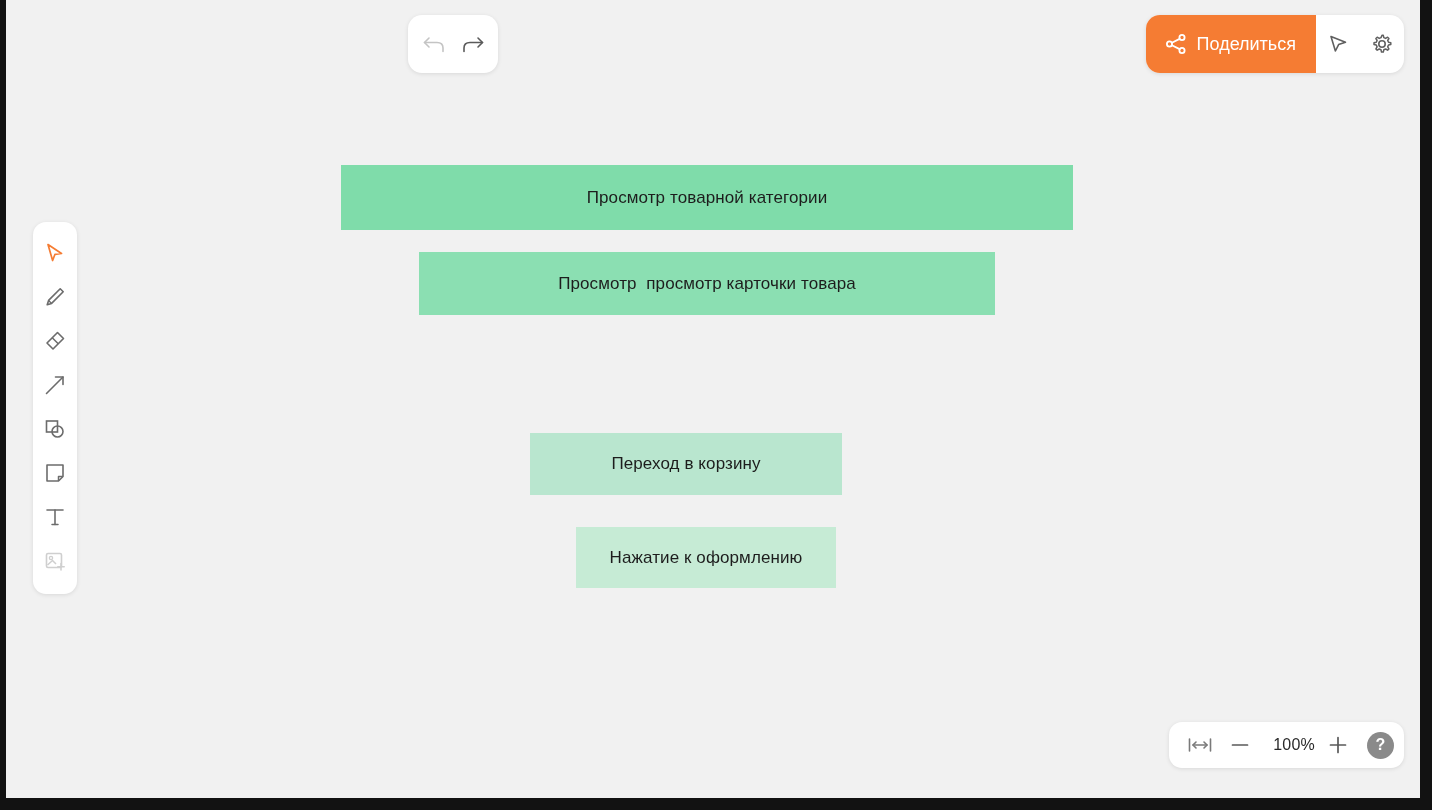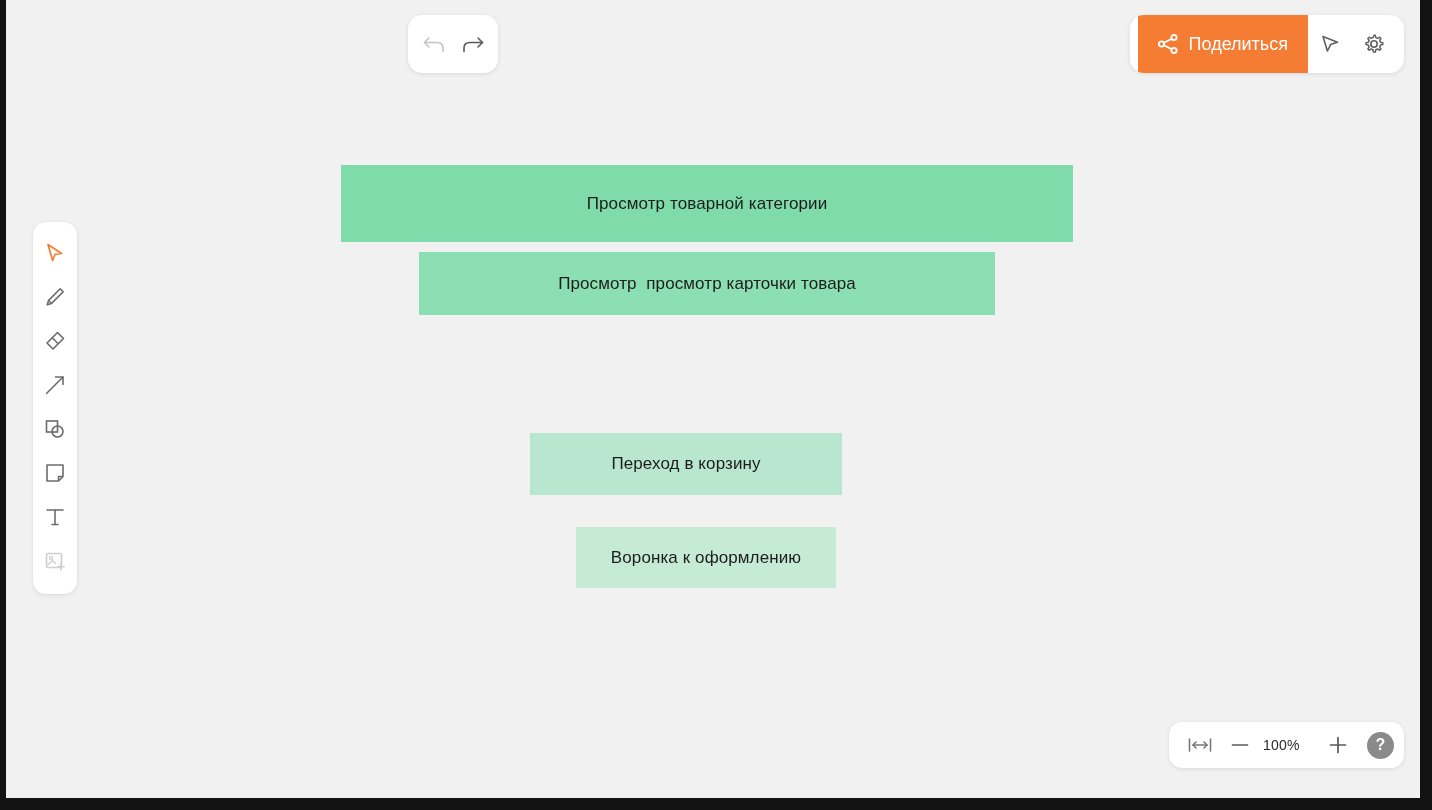--- a/index.html
+++ b/index.html
@@ -69,21 +69,21 @@
 
   #history-panel {
     left: 402px; top: 15px; height: 58px;
     width: 90px;
     justify-content: space-around;
     padding: 0 6px;
   }
 
   #actions-panel {
     right: 16px; top: 15px; height: 58px;
-    padding: 8px; overflow: hidden; border-radius: 14px;
+    padding: 0; overflow: hidden; border-radius: 14px;
   }
   #share-button {
     background: #f57c33;
     height: 58px;
     display: flex; align-items: center; gap: 9px;
     padding: 0 20px 0 18px;
     cursor: pointer;
   }
   #share-label { color: #ffffff; font-size: 18px; }
   #actions-panel .icon-btn { width: 44px; height: 58px; border-radius: 0; }
@@ -106,21 +106,21 @@
   .tool.disabled { opacity: 0.32; cursor: default; }
 
   
   #zoom-panel {
     right: 16px; bottom: 30px; height: 46px;
     padding: 0 10px 0 14px;
     gap: 6px;
     border-radius: 13px;
   }
   #zoom-value {
-    font-size: 14px; color: #2a2a2a; min-width: 52px; text-align: left;
+    font-size: 16px; color: #2a2a2a; min-width: 52px; text-align: right;
     letter-spacing: 0.2px;
   }
   .zbtn { width: 34px; height: 34px; display:flex; align-items:center; justify-content:center; cursor: pointer; }
   #help-button {
     width: 27px; height: 27px; border-radius: 50%;
     background: #8a8a8a; color: #ffffff;
     display: flex; align-items: center; justify-content: center;
     font-size: 16px; font-weight: 700; cursor: pointer;
     margin-left: 6px;
   }
@@ -145,31 +145,31 @@
 </head>
 <body>
 
 <div id="edge-left"></div>
 <div id="edge-right"></div>
 <div id="edge-bottom"></div>
 
 <div id="frame">
 
   <div id="funnel">
-      <div class="funnel-bar" style="left: 335px; top: 165px; width: 732px; height: 77px; background: rgb(127, 220, 170);">
+      <div class="funnel-bar" style="left: 335px; top: 165px; width: 732px; height: 65px; background: rgb(127, 220, 170);">
         <span class="funnel-label">Просмотр товарной категории</span>
       </div>
       <div class="funnel-bar" style="left: 413px; top: 252px; width: 576px; height: 63px; background: rgb(139, 223, 178); align-items: center;">
         <span class="funnel-label">Просмотр  просмотр карточки товара</span>
       </div>
       <div class="funnel-bar" style="left: 524px; top: 433px; width: 312px; height: 62px; background: rgb(185, 230, 207);">
         <span class="funnel-label">Переход в корзину</span>
       </div>
       <div class="funnel-bar" style="left: 570px; top: 527px; width: 260px; height: 61px; background: rgb(198, 235, 213);">
-        <span class="funnel-label">Воронка к оформлению</span>
+        <span class="funnel-label">Нажатие к оформлению</span>
       </div>
     </div>
 
 
   <div class="panel" id="history-panel">
     <div class="icon-btn">
       <svg width="24" height="22" viewBox="0 0 24 22">
         <path d="M7 5 L2.5 9.5 L7 14" fill="none" stroke="#c4c4c4" stroke-width="1.6" stroke-linecap="round" stroke-linejoin="round"></path>
         <path d="M2.5 9.5 L15 9.5 C19 9.5 21 12 21 15 L21 18.5" fill="none" stroke="#c4c4c4" stroke-width="1.6" stroke-linecap="round"></path>
       </svg>

